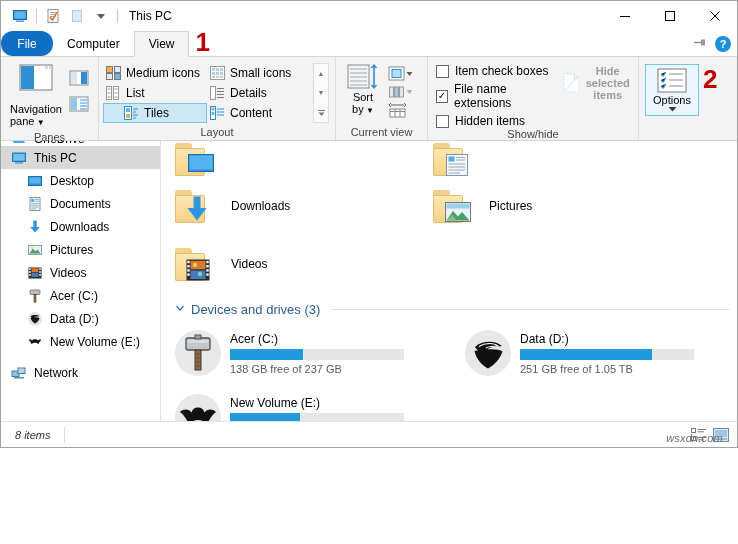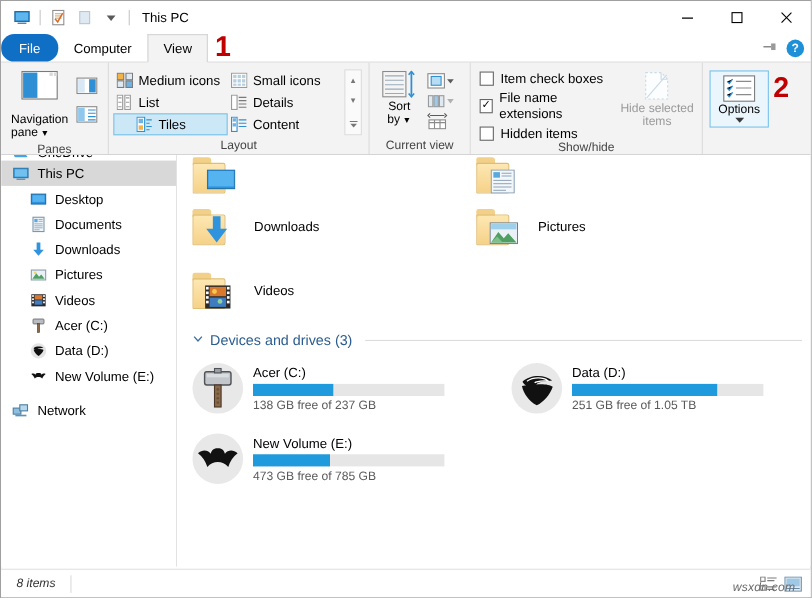--- a/index.html
+++ b/index.html
@@ -6,21 +6,21 @@
   html, body {
     margin: 0; padding: 0;
     width: 738px; height: 544px;
     overflow: hidden;
     font-family: "Liberation Sans", sans-serif;
     font-size: 12px;
     background: #ffffff;
   }
   #window {
     position: relative;
-    width: 738px; height: 544px;
+    width: 738px; height: 448px;
     border: 1px solid #a0a0a0;
     background: #ffffff;
     overflow: hidden;
   }
 
   
   #titlebar {
     height: 30px;
     background: #ffffff;
     display: flex;
@@ -159,22 +159,22 @@
   #grp-showhide { width: 211px; }
   #showhide-body { display: flex; padding: 4px 4px 0 8px; }
   .checks { display: flex; flex-direction: column; gap: 4px; width: 125px; }
   .chk-row { display: flex; align-items: center; gap: 6px; font-size: 12px; }
   .chkbox {
     width: 13px; height: 13px; border: 1px solid #666; background: #fff;
     display: flex; align-items: center; justify-content: center;
     font-size: 10px; color: #000; line-height: 1;
   }
   .hide-sel {
-    display: flex; flex-direction: column; align-items: center;
-    width: 76px; margin-left: 4px; color: #9a9a9a;
+    display: flex; flex-direction: row; align-items: center;
+    width: 76px; margin-left: 4px; color: #9a9a9a; font-weight: bold;
   }
   .hide-sel .lbl { font-size: 11px; text-align: center; line-height: 12px; margin-top: 1px; }
 
   
   #grp-options { width: 96px; border-right: none; }
   #options-body { display: flex; padding: 4px 0 0 6px; align-items: flex-start; }
   .opt-btn {
     display: flex; flex-direction: column; align-items: center;
     width: 54px; padding: 3px 2px;
     border: 1px solid #7bc2e8; background: #eaf5fc;

